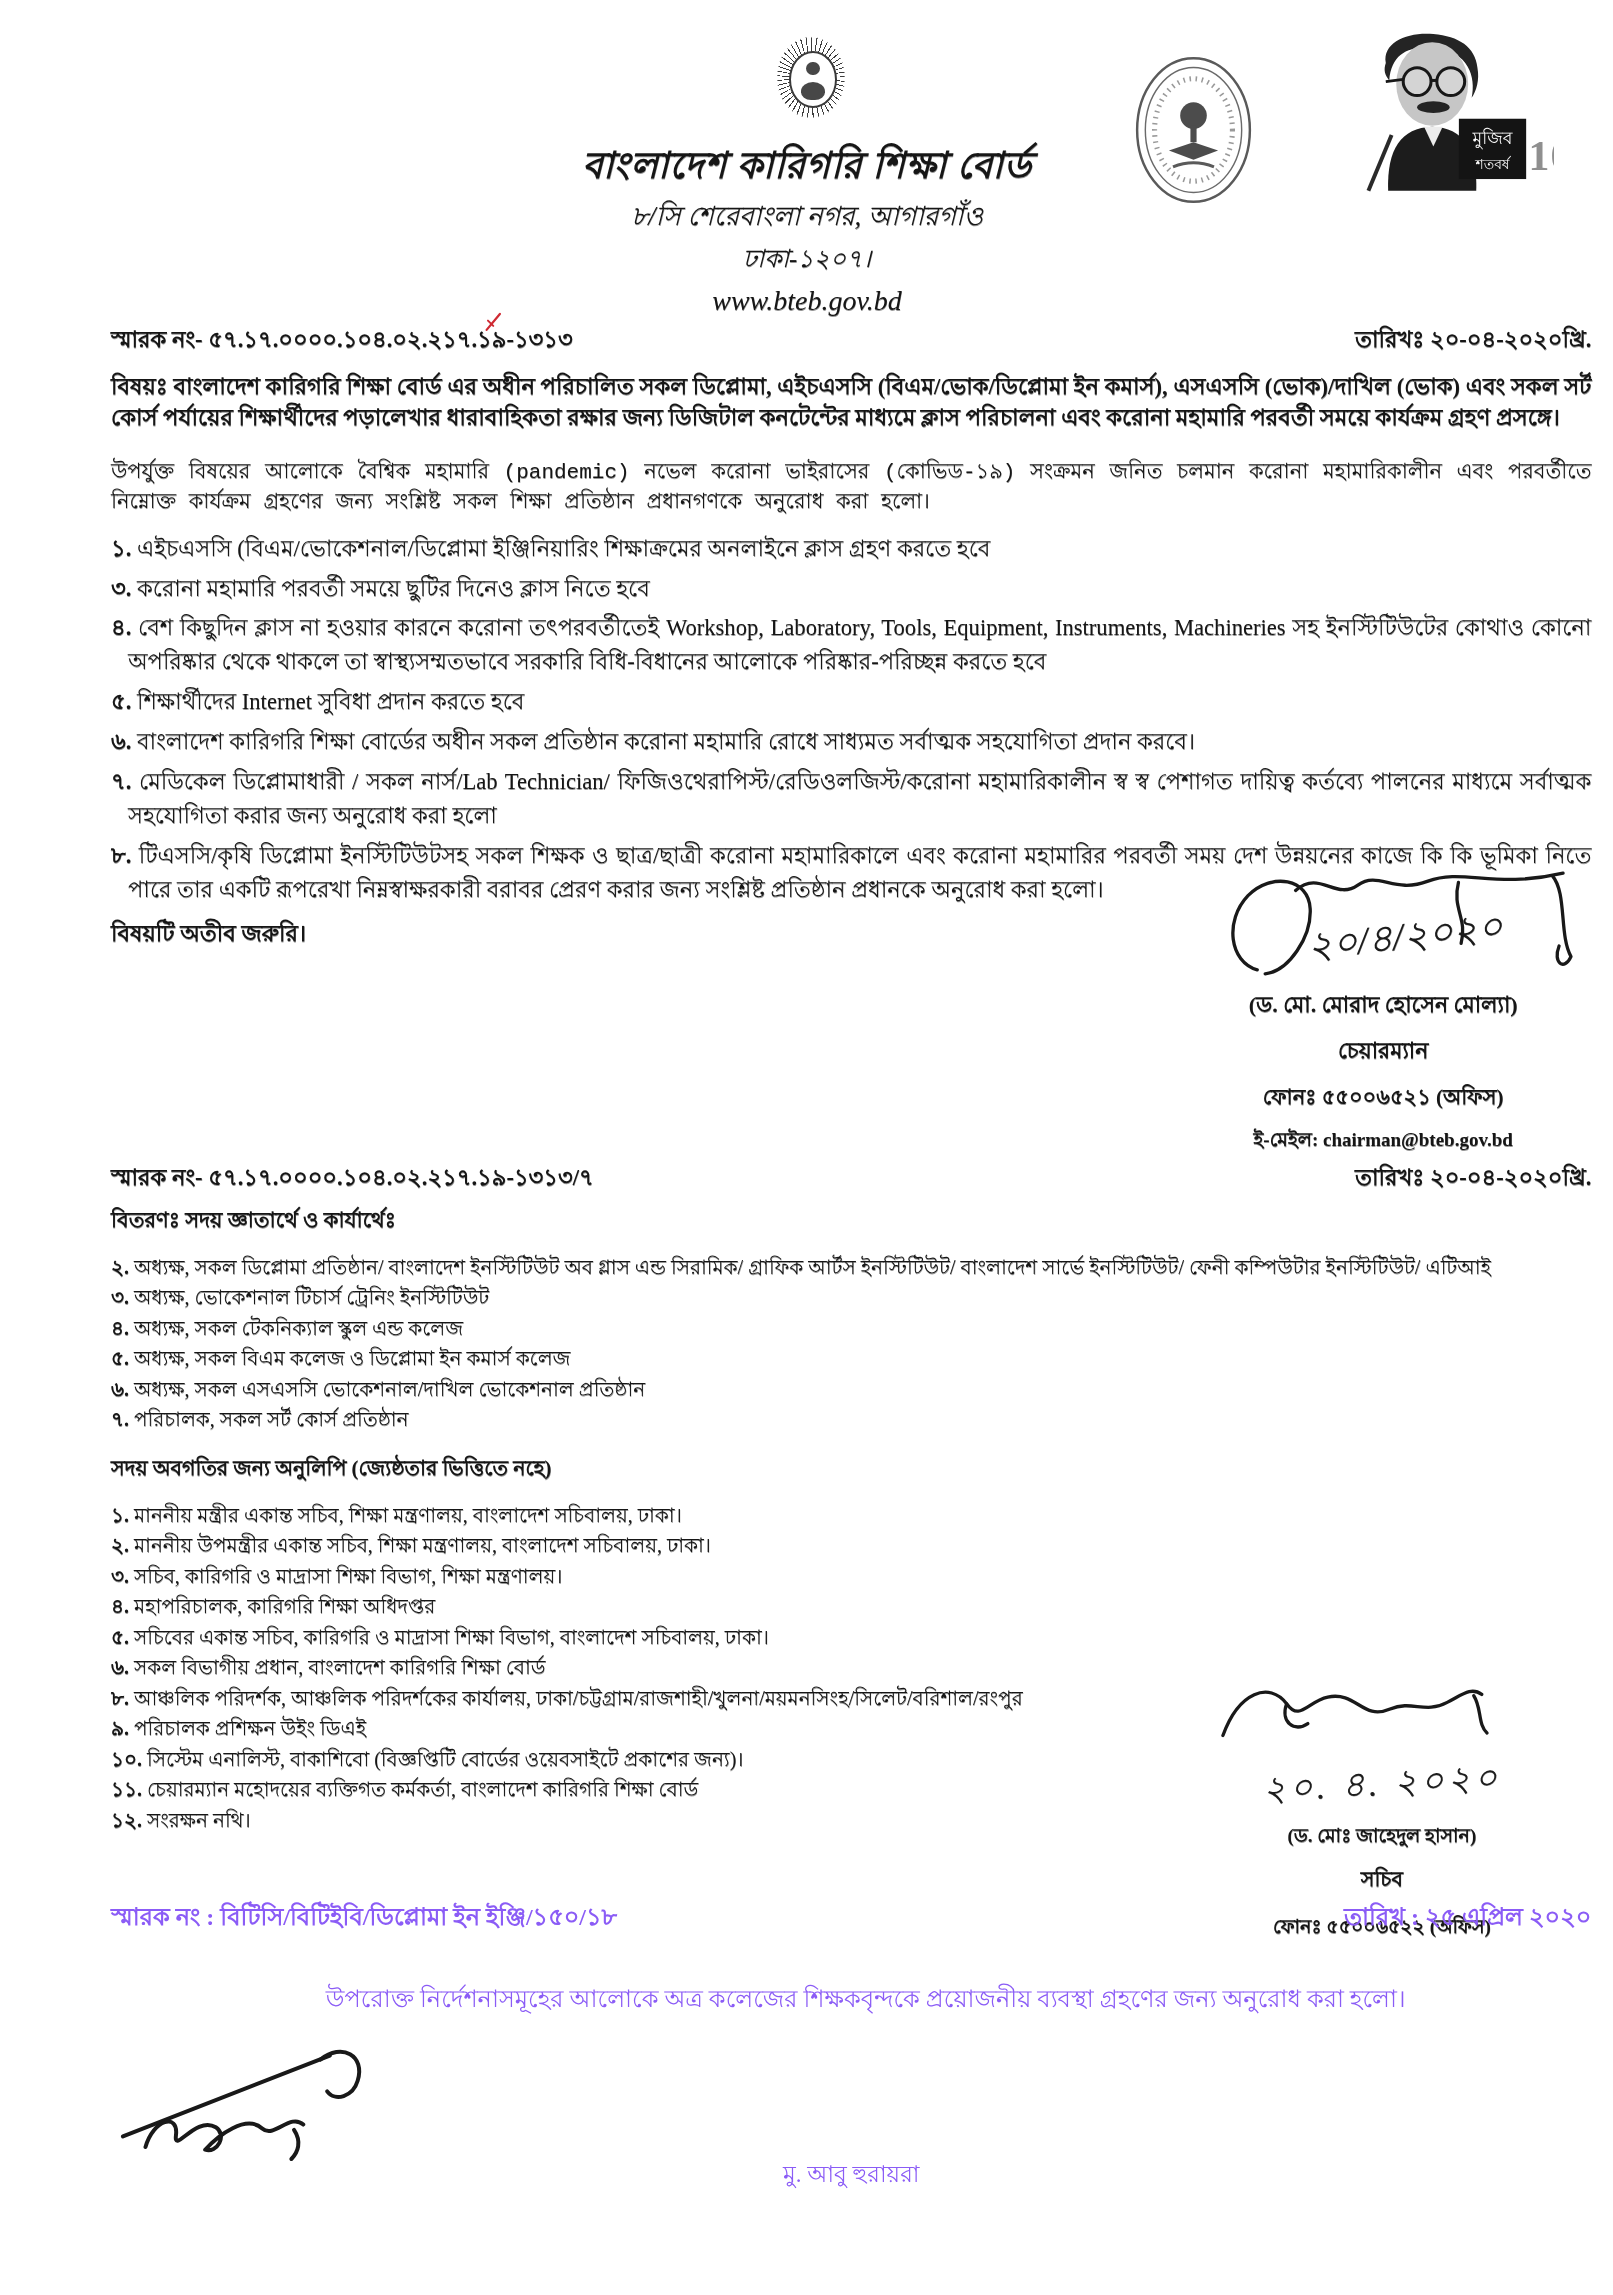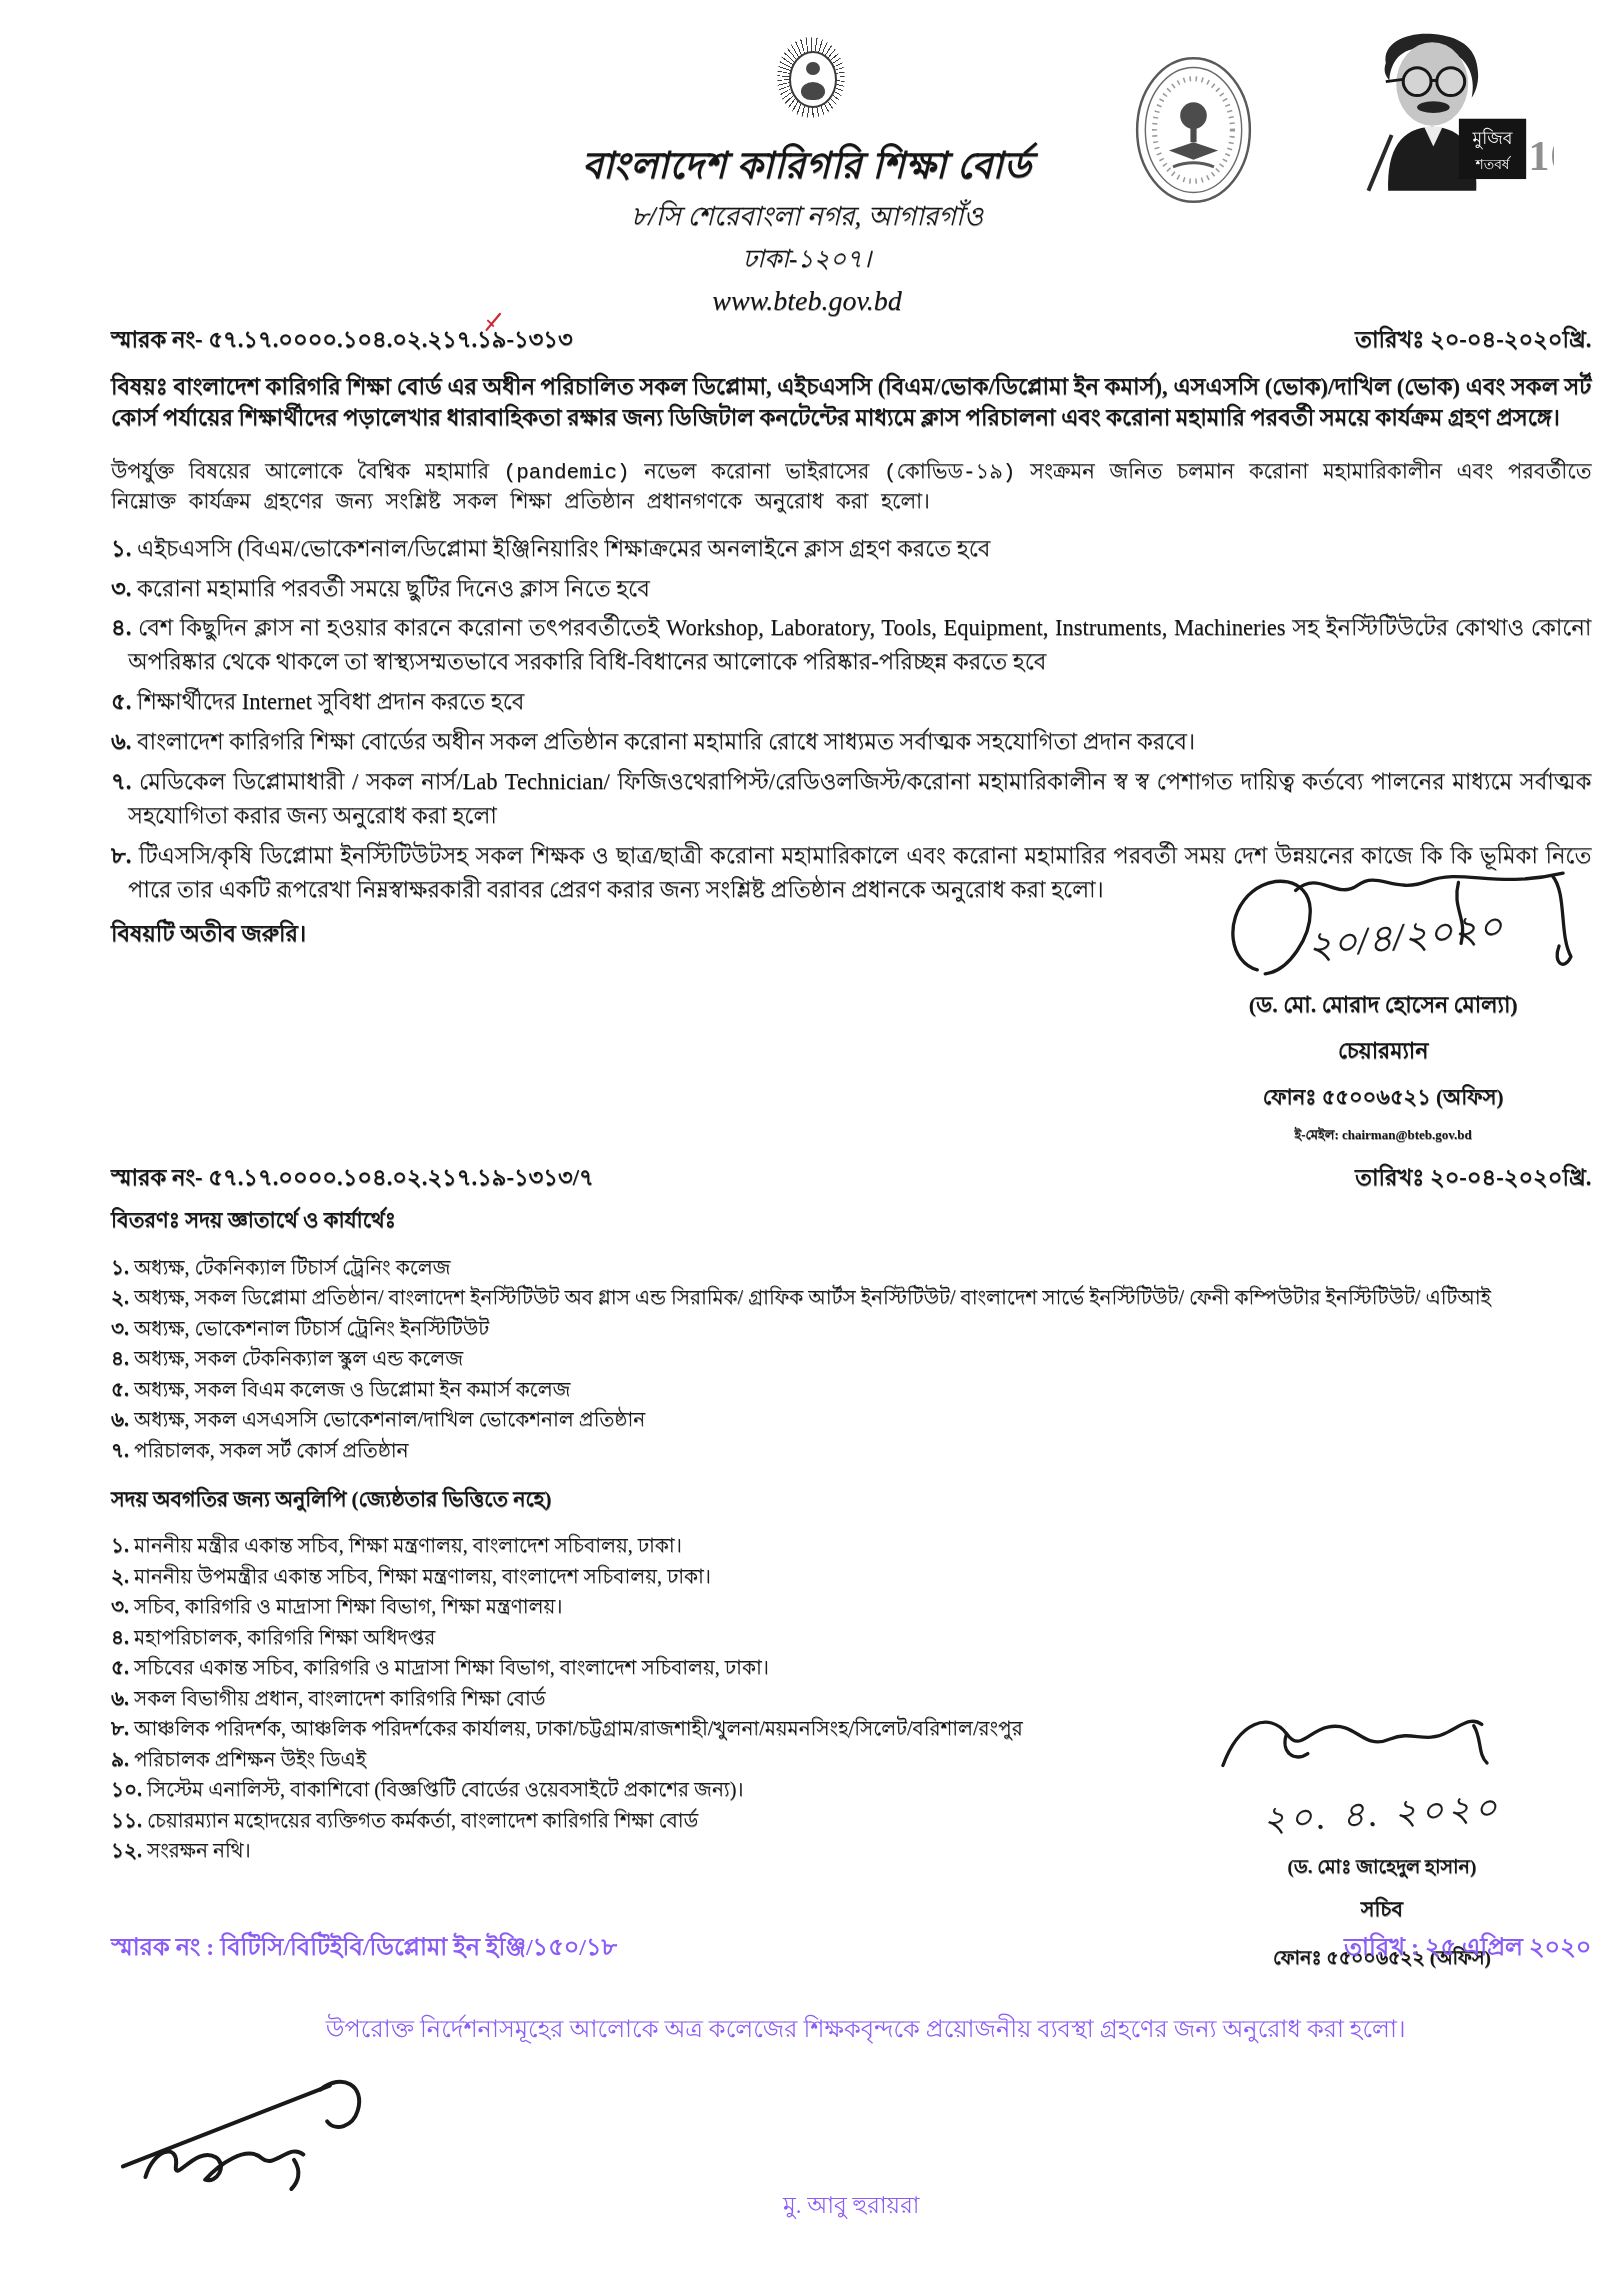--- a/index.html
+++ b/index.html
@@ -50,21 +50,21 @@
   .small-list .li{font-size:20px;line-height:1.36;margin-bottom:3.3px;}
 
   
   .sig-zone{position:relative;height:239px;margin-top:6.6px;}
   .urgent{font-size:22.6px;font-weight:700;margin:9.3px 0 0 0;}
   .sig-block{position:absolute;text-align:center;}
   .sig-chairman{right:9.3px;top:-64px;width:398px;}
   .sig-chairman .sig-name{font-size:22px;font-weight:700;margin-top:-4px;}
   .sig-chairman .sig-title{font-size:22px;font-weight:600;margin-top:9.3px;}
   .sig-chairman .sig-phone{font-size:21px;font-weight:700;margin-top:10.6px;}
-  .sig-chairman .sig-email{font-size:13px;font-weight:600;margin-top:9.3px;}
+  .sig-chairman .sig-email{font-size:19px;font-weight:600;margin-top:9.3px;}
 
   .dist-heading{font-size:21px;font-weight:600;margin-top:6px;}
   .copy-heading{font-size:20.6px;font-weight:600;margin:20px 0 8px 0;}
   .copies-wrap{position:relative;}
   .copies-wrap .list{width:1168px;}
   .sig-secretary{right:30.5px;top:159px;width:358px;}
   .sig-secretary .hand-date{font-size:35px;letter-spacing:4px;transform:rotate(-3deg);color:#1d1d1d;margin-top:-5.3px;font-style:italic;}
   .sig-secretary .sig-name{font-size:19px;font-weight:700;margin-top:6.6px;}
   .sig-secretary .sig-title{font-size:20.6px;font-weight:600;margin-top:10.6px;}
   .sig-secretary .sig-phone{font-size:19px;font-weight:700;margin-top:14.6px;}
@@ -196,24 +196,20 @@
 
   <div class="memo-row scan">
     <span>স্মারক নং- ৫৭.১৭.০০০০.১০৪.০২.২১৭.১৯-১৩১৩/৭</span>
     <span>তারিখঃ ২০-০৪-২০২০খ্রি.</span>
   </div>
 
   <div class="dist-heading scan">বিতরণঃ সদয় জ্ঞাতার্থে ও কার্যার্থেঃ</div>
 
   <div class="list small-list scan">
 
-      <div class="li">
-        <span class="num">১.</span>
-        <span class="txt">অধ্যক্ষ, টেকনিক্যাল টিচার্স ট্রেনিং কলেজ</span>
-      </div>
 
       <div class="li">
         <span class="num">২.</span>
         <span class="txt">অধ্যক্ষ, সকল ডিপ্লোমা প্রতিষ্ঠান/ বাংলাদেশ ইনস্টিটিউট অব গ্লাস এন্ড সিরামিক/ গ্রাফিক আর্টস ইনস্টিটিউট/ বাংলাদেশ সার্ভে ইনস্টিটিউট/ ফেনী কম্পিউটার ইনস্টিটিউট/ এটিআই</span>
       </div>
 
       <div class="li">
         <span class="num">৩.</span>
         <span class="txt">অধ্যক্ষ, ভোকেশনাল টিচার্স ট্রেনিং ইনস্টিটিউট</span>
       </div>

